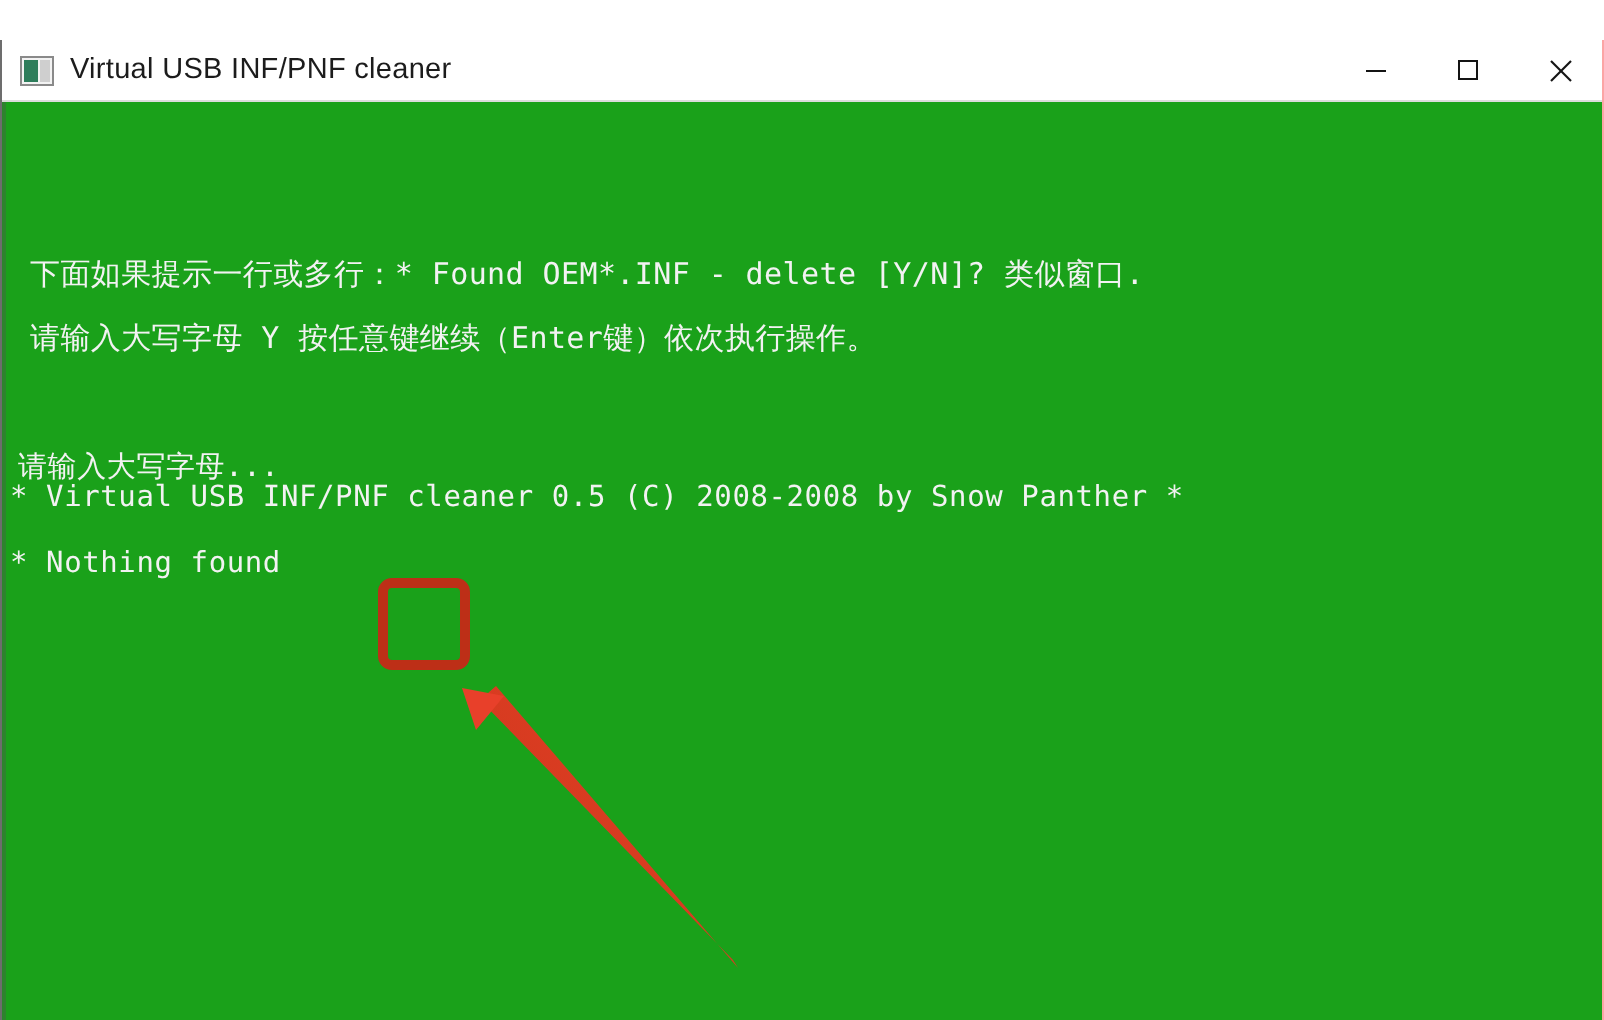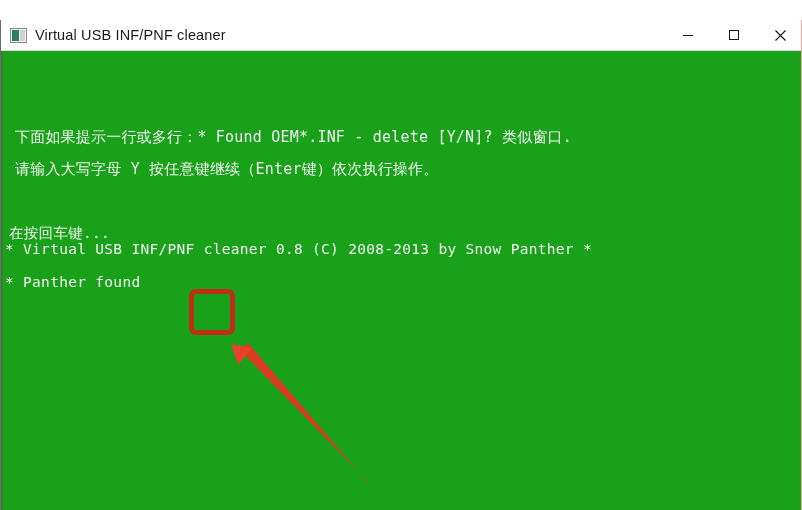--- a/index.html
+++ b/index.html
@@ -200,23 +200,23 @@
         </span>
       </button>
     </div>
   </div>
 
   <div id="console-surface">
 
     <div class="cn-line" id="cn-line-1">下面如果提示一行或多行：* Found OEM*.INF - delete [Y/N]? 类似窗口.</div>
     <div class="cn-line" id="cn-line-2">请输入大写字母 Y 按任意键继续（Enter键）依次执行操作。</div>
 
-    <div class="mono-line" id="console-line-0">在按回车键...</div>
-    <div class="mono-line" id="console-line-1">* Virtual USB INF/PNF cleaner 0.8 (C) 2008-2013 by Snow Panther *</div>
-    <div class="mono-line" id="console-line-2">* Panther found</div>
+    <div class="mono-line" id="console-line-0">请输入大写字母...</div>
+    <div class="mono-line" id="console-line-1">* Virtual USB INF/PNF cleaner 0.5 (C) 2008-2008 by Snow Panther *</div>
+    <div class="mono-line" id="console-line-2">* Nothing found</div>
 
     <div id="highlight-box"></div>
 
     <svg id="pointer-arrow" viewBox="0 0 170 155">
       <defs>
         <linearGradient id="arrowFade" x1="0" y1="1" x2="1" y2="0" gradientUnits="objectBoundingBox">
           <stop offset="0" stop-color="#8E2D19"></stop>
           <stop offset="0.35" stop-color="#D33A1E"></stop>
           <stop offset="1" stop-color="#E8402A"></stop>
         </linearGradient>

